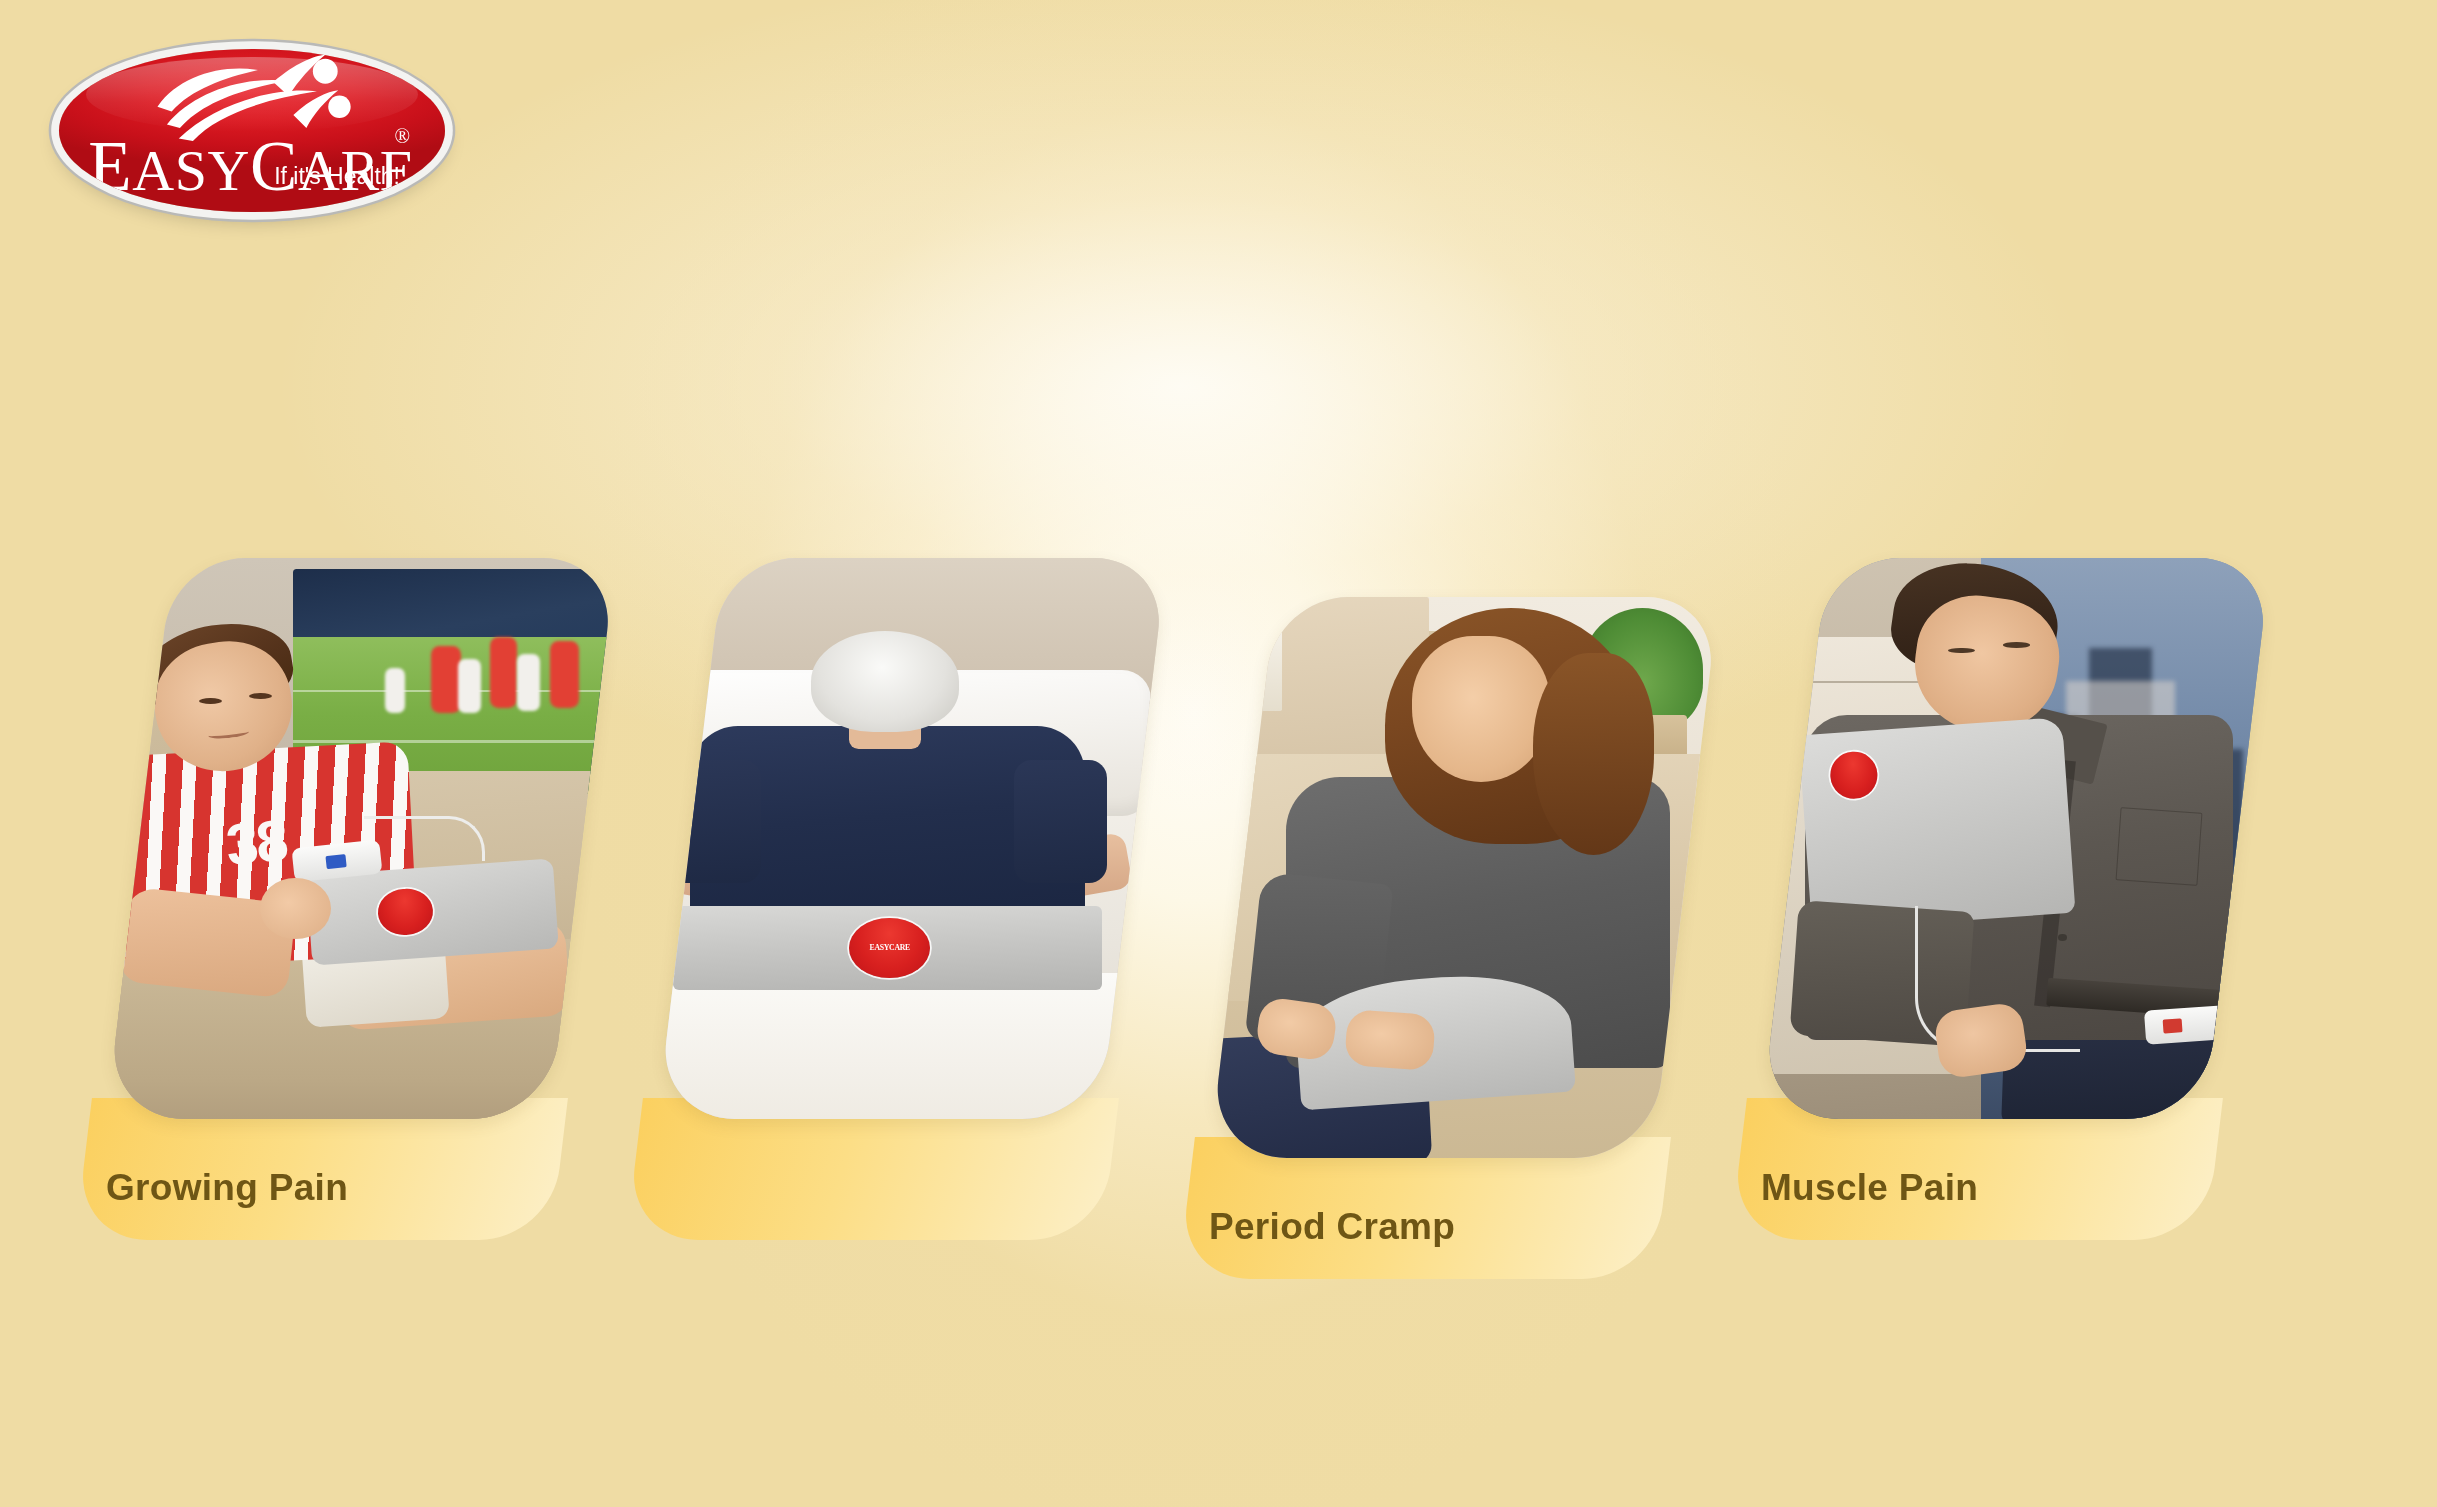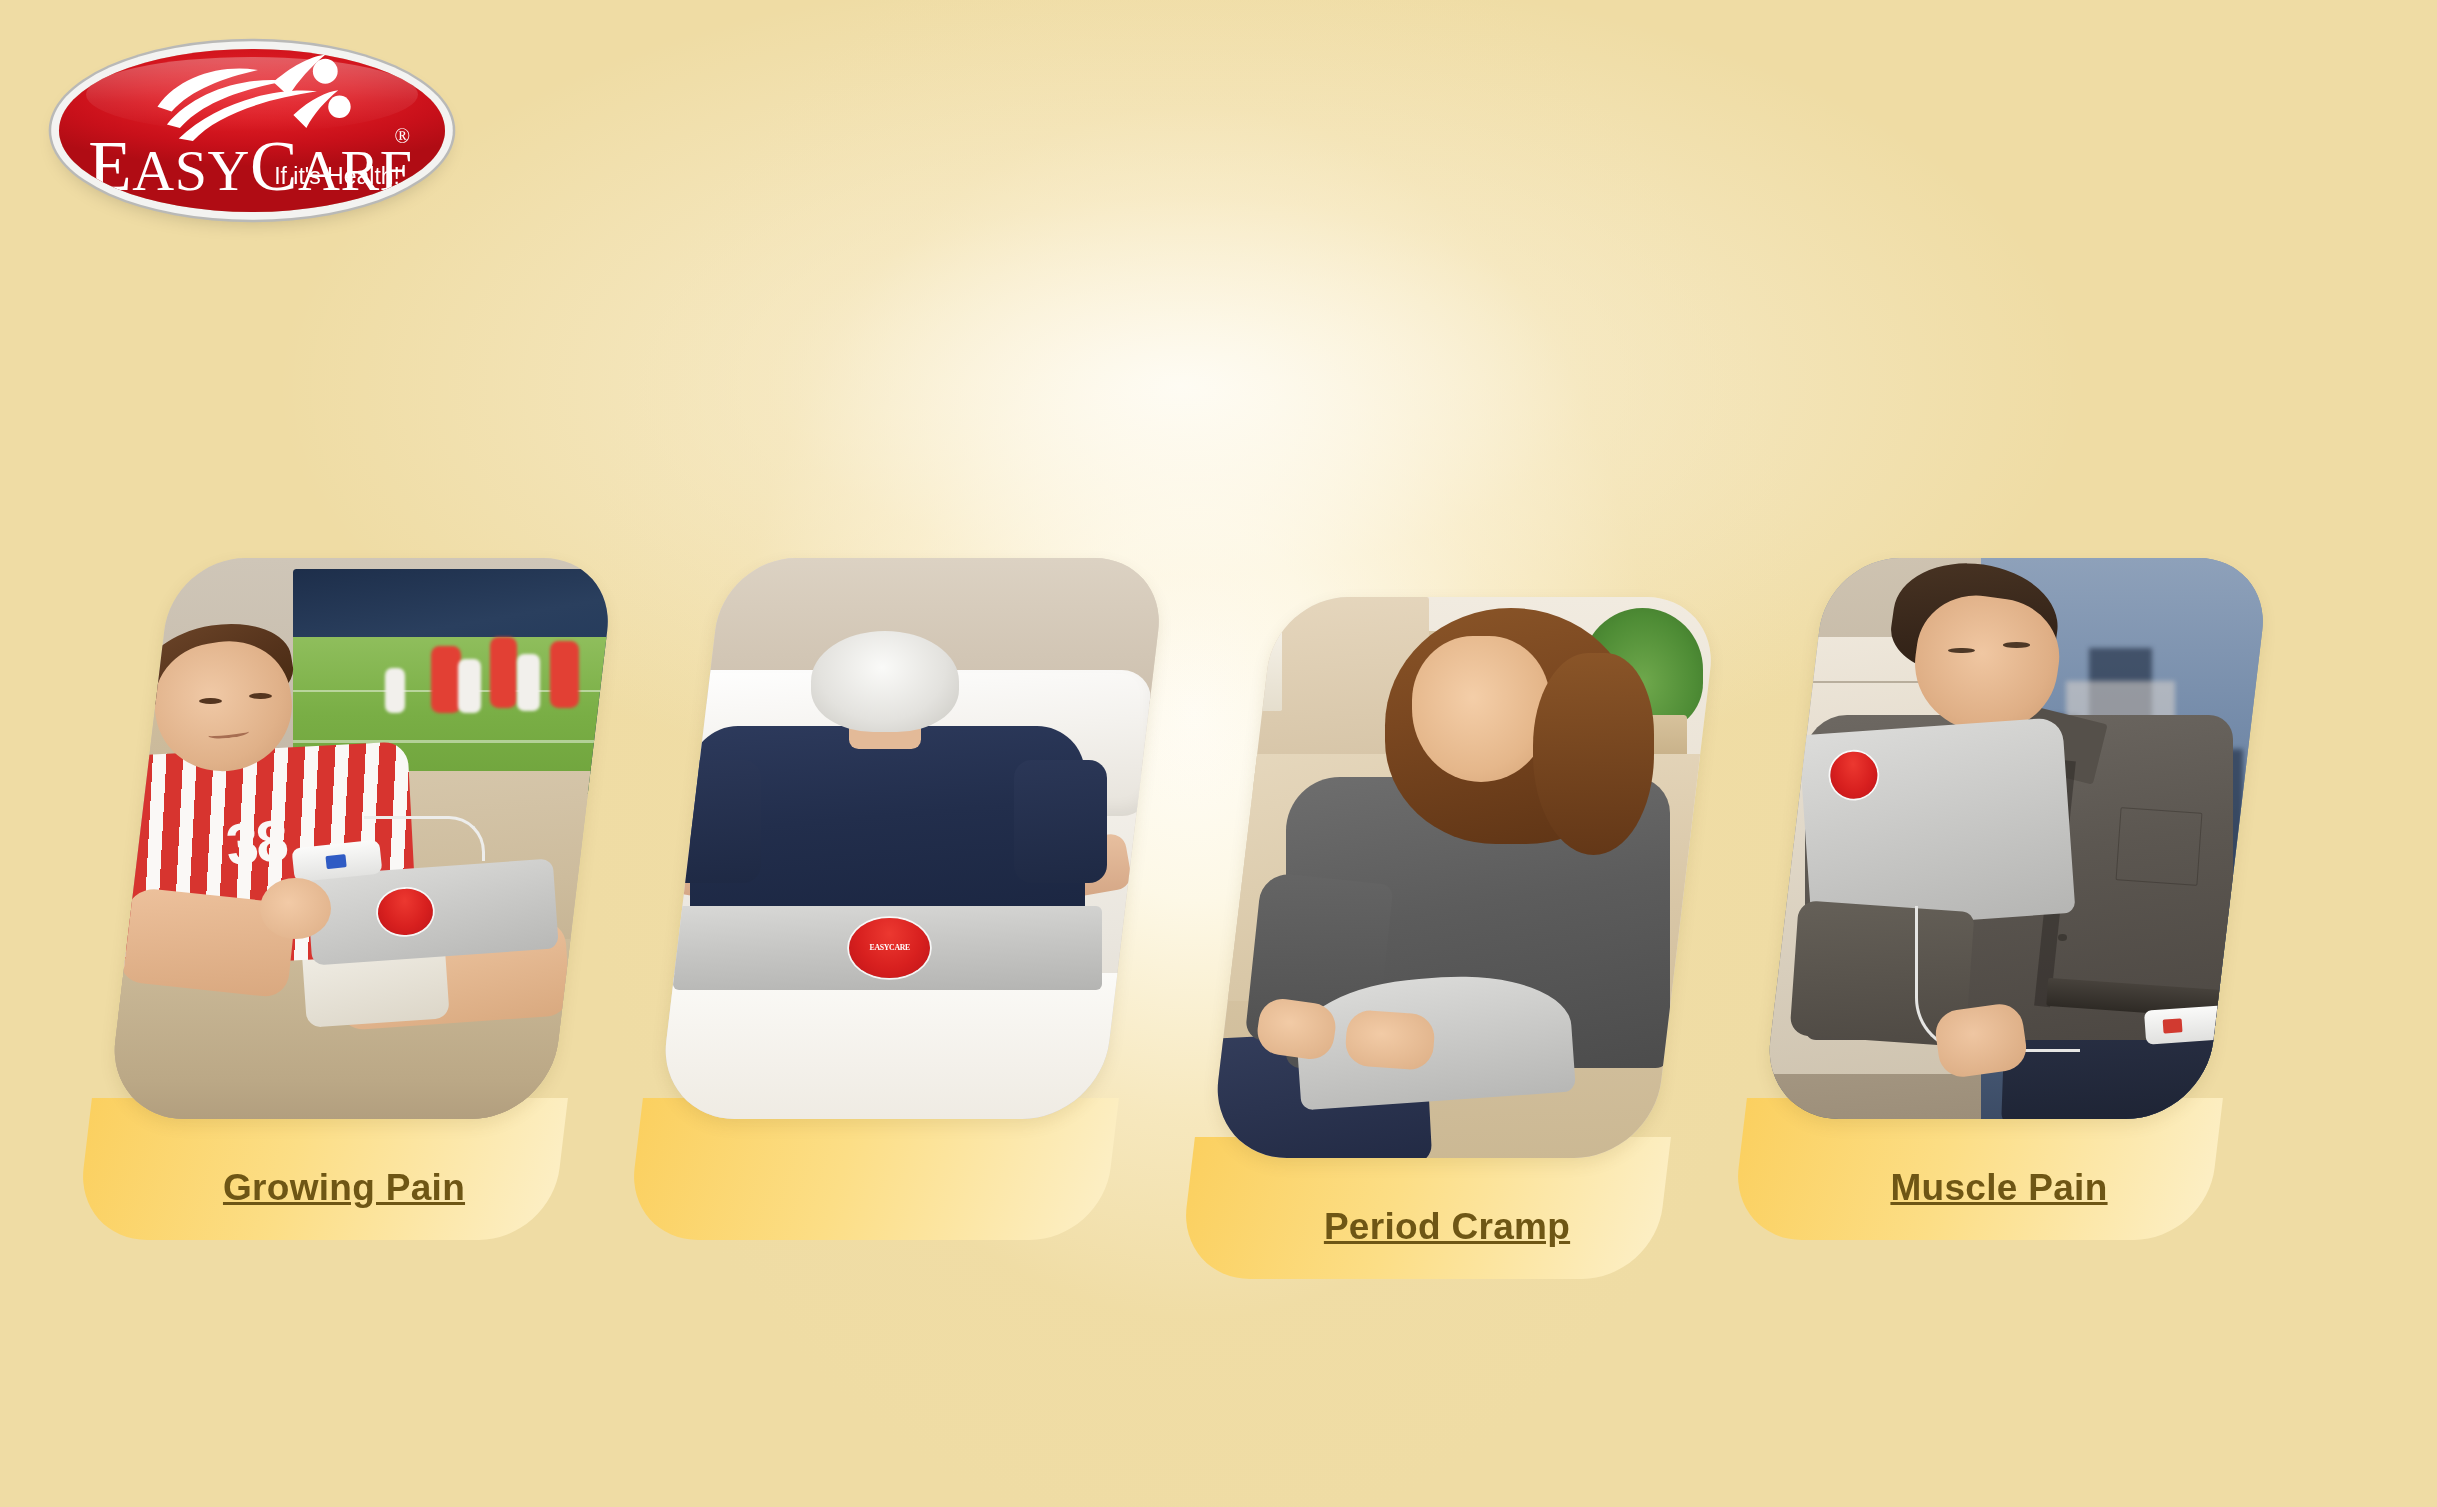--- a/index.html
+++ b/index.html
@@ -104,25 +104,23 @@
     box-shadow:0 6px 15.7px rgba(90,70,20,0.10);
   }
   .photo-inner {
     position:absolute; left:-10%; top:0; width:124%; height:100%;
     transform:skewX(6.8deg);
     transform-origin:bottom left;
     overflow:hidden;
   }
   .card-label {
     position:absolute; left:0; bottom:31px; width:476px;
-    text-align:center;
     font-size:37px; font-weight:700; color:#6E5615;
     letter-spacing:0.3px; white-space:nowrap;
     z-index:4;
-    text-decoration:underline;
   }
 
   
   .scene { position:absolute; inset:0; }
 
   
   .s1-wall { position:absolute; inset:0; background:linear-gradient(180deg,#CFC6B8 0%,#C2B6A4 46%,#B6A894 100%); }
   .s1-tv {
     position:absolute; right:-2%; top:2%; width:60%; height:40%;
     background:linear-gradient(170deg,#1d2e4a 0%,#2a3f5e 30%,#163055 100%);

